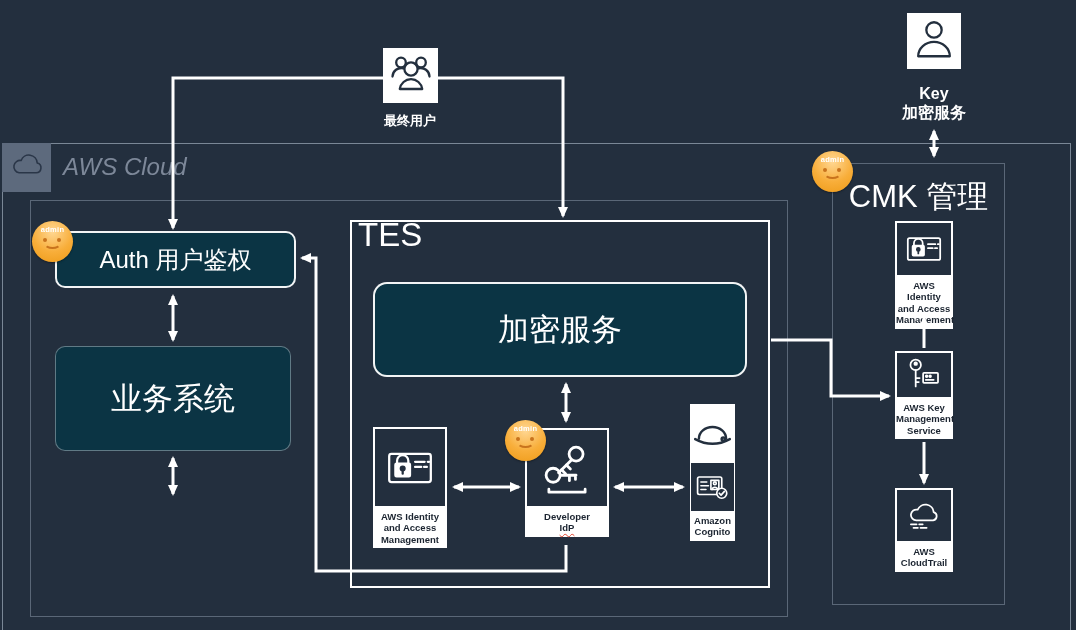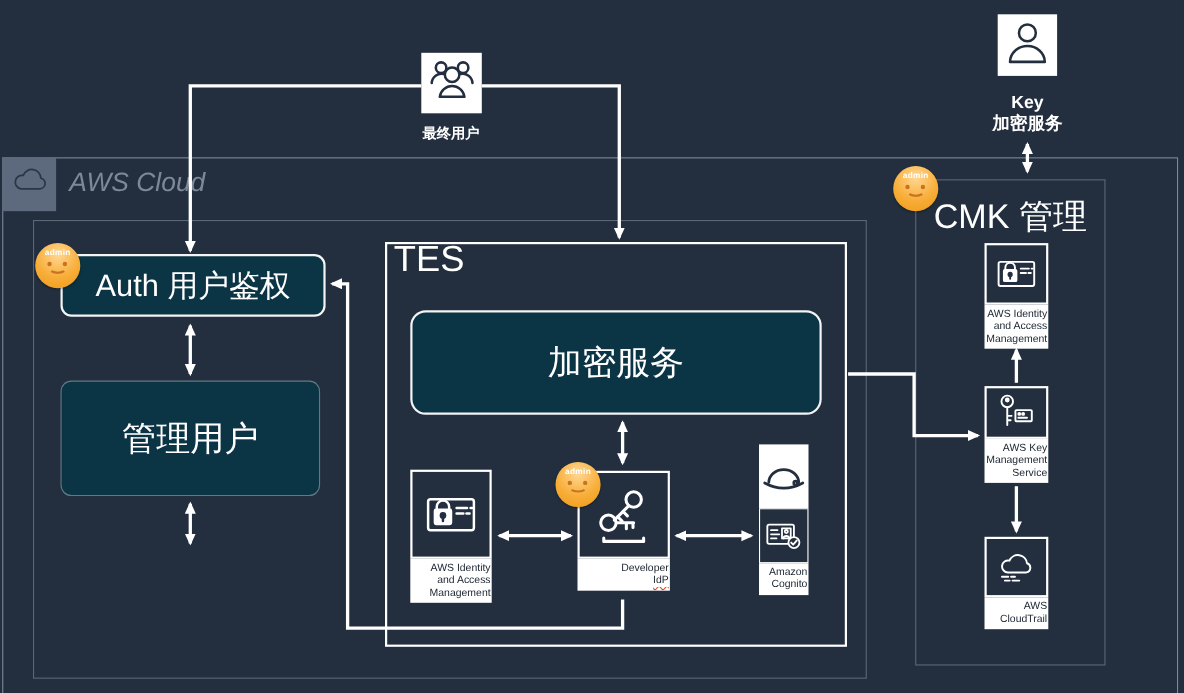--- a/index.html
+++ b/index.html
@@ -66,22 +66,22 @@
   
   .svc { position:absolute; z-index:4; }
   .svc .icon-box {
     border:2px solid #ffffff; display:flex; align-items:center; justify-content:center;
     background:transparent;
   }
   .svc .white-box {
     background:#ffffff; display:flex; align-items:center; justify-content:center;
   }
   .svc .plate {
-    background:#ffffff; color:#1b2430; font-weight:normal; font-size:9.5px;
-    line-height:1.2; text-align:right; padding:3px 1px;
+    background:#ffffff; color:#1b2430; font-weight:bold; font-size:9.5px;
+    line-height:1.2; text-align:center; padding:3px 1px;
   }
   .svc .plate span { display:block; }
   .squiggle {
     text-decoration:underline; text-decoration-style:wavy;
     text-decoration-color:#e0442f; text-decoration-thickness:1px;
     text-underline-offset:2px;
   }
 
   
   svg.overlay {
@@ -125,22 +125,22 @@
   </div>
 
   <div class="inner-container"></div>
 
   <div class="tes-container"></div>
   <div class="tes-title">TES</div>
 
   <div class="cmk-container"></div>
   <div class="cmk-title">CMK 管理</div>
 
-  <div class="node bright" style="left:55px; top:231px; width:241px; height:57px; font-size:28px;">Auth 用户鉴权</div>
-  <div class="node soft" style="left:55px; top:346px; width:236px; height:105px; font-size:31px;">管理用户</div>
+  <div class="node bright" style="left:55px; top:231px; width:241px; height:57px; font-size:24px;">Auth 用户鉴权</div>
+  <div class="node soft" style="left:55px; top:346px; width:236px; height:105px; font-size:31px;">业务系统</div>
 
   <div class="node bright" style="left:373px; top:282px; width:374px; height:95px; font-size:31px; border-radius:14px;">加密服务</div>
 
   <div class="actor-box" style="left:383px; top:48px; width:55px; height:55px;">
     <span>
       <svg width="48" height="48" viewBox="0 0 48 48" fill="none" stroke="#232f3e" stroke-width="2.3" stroke-linecap="round" stroke-linejoin="round">
         <circle cx="14" cy="12.5" r="4.8"></circle>
         <circle cx="34" cy="12.5" r="4.8"></circle>
         <path d="M5.5 26.5a8.8 8.8 0 0 1 11-8.2"></path>
         <path d="M42.5 26.5a8.8 8.8 0 0 0-11-8.2"></path>

